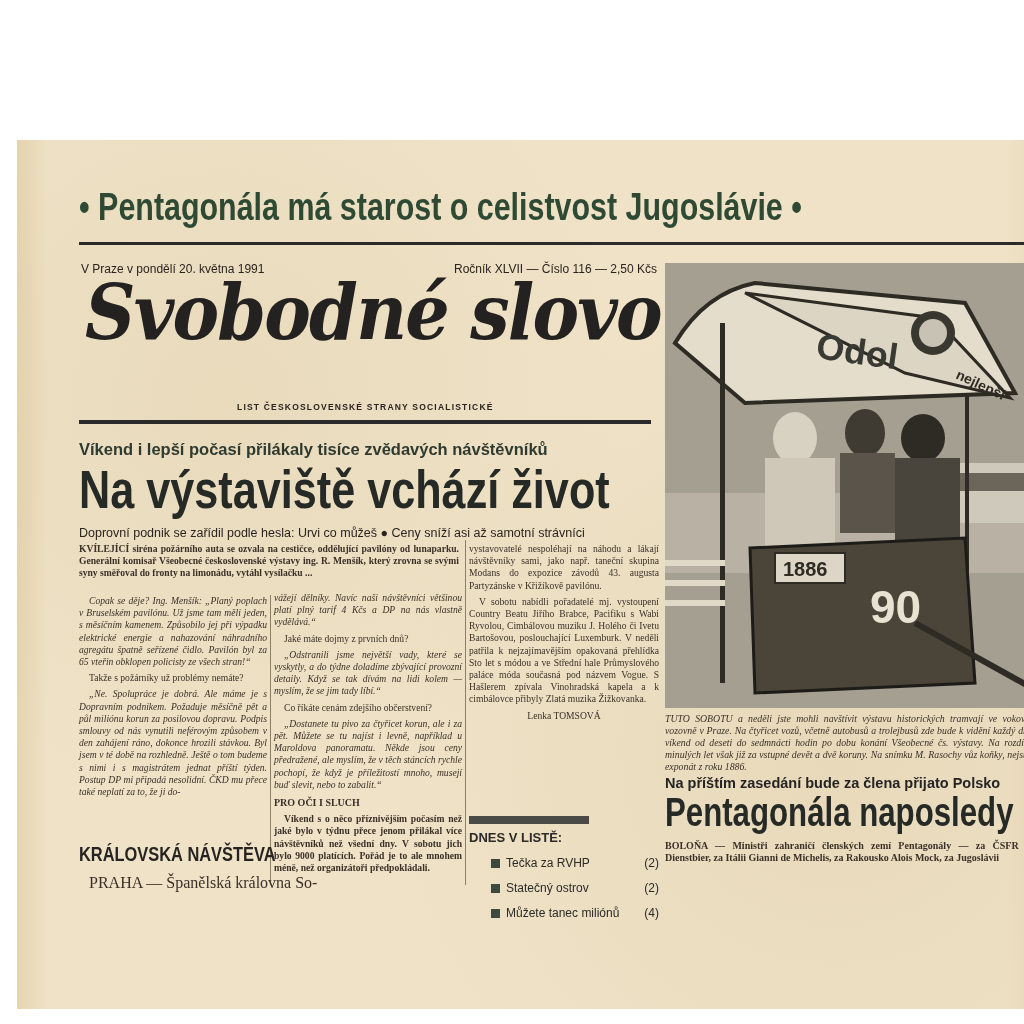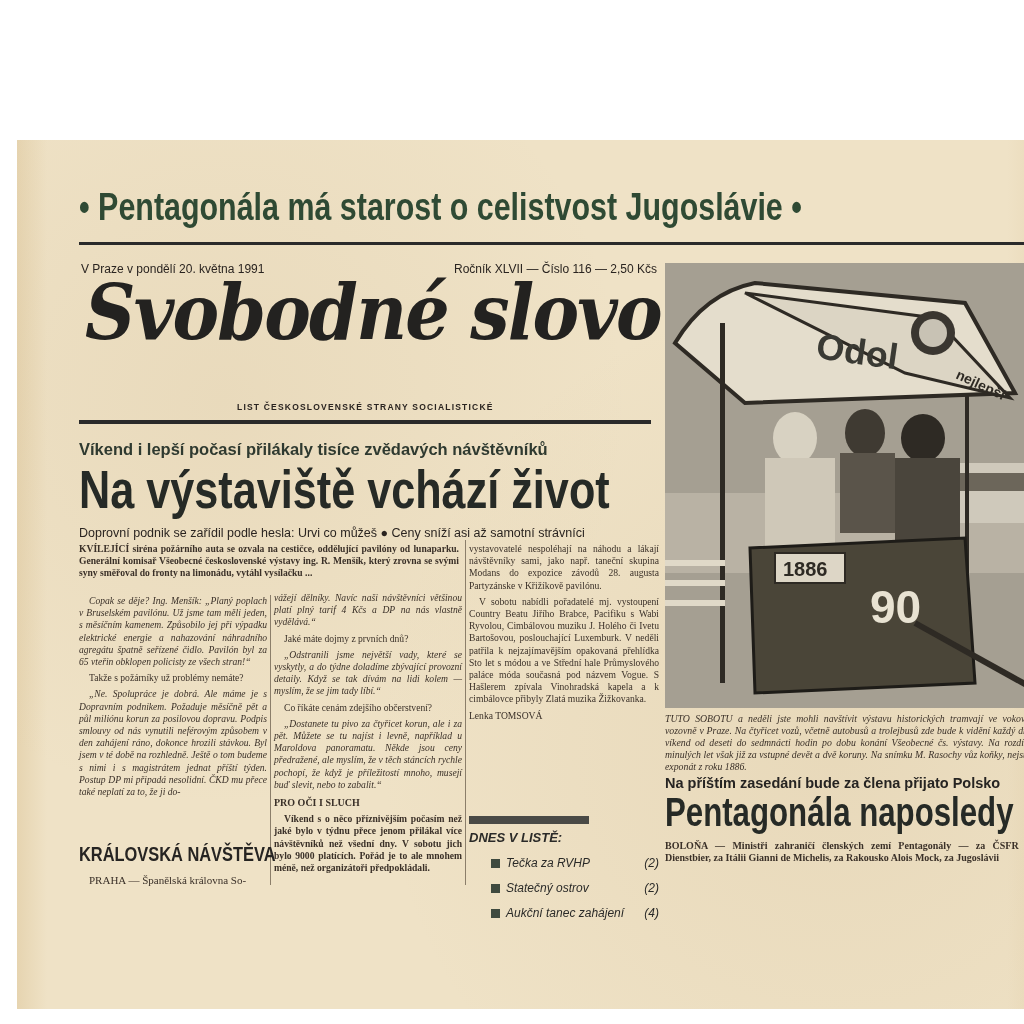--- a/index.html
+++ b/index.html
@@ -37,24 +37,24 @@
     color: #262a26; white-space: nowrap; transform: scaleX(0.80); transform-origin: left center;
   }
   .deck { position: absolute; left: 62px; top: 386px; font-family: "Liberation Sans", sans-serif; font-size: 12.5px; color: #2a2420; white-space: nowrap; }
   .col { position: absolute; font-size: 9.6px; line-height: 12.2px; text-align: justify; color: #3a3028; }
   .col p { margin: 0 0 4px 0; text-indent: 10px; }
   .col p.noindent { text-indent: 0; }
   .italic { font-style: italic; }
   .lead { position: absolute; left: 62px; top: 403px; width: 380px; font-size: 9.6px; line-height: 12.2px; text-align: justify; font-weight: bold; color: #3a3028; }
   .sect-head { font-family: "Liberation Serif", serif; font-weight: bold; font-size: 10px; margin: 6px 0 4px 0; }
   .kral { position: absolute; left: 62px; top: 703px; font-family: "Liberation Sans", sans-serif; font-weight: bold; font-size: 20px; color: #262422; white-space: nowrap; transform: scaleX(0.82); transform-origin: left center; }
-  .praha { position: absolute; left: 72px; top: 734px; font-size: 11px; color: #3a3028; white-space: nowrap; }
-  .byline { text-align: left; font-size: 9.6px; margin-top: 0; }
+  .praha { position: absolute; left: 72px; top: 734px; font-size: 16px; color: #3a3028; white-space: nowrap; }
+  .byline { text-align: center; font-size: 9.6px; margin-top: 0; }
   .dark-bar { position: absolute; left: 452px; top: 676px; width: 120px; height: 8px; background: #4a4a46; }
-  .dnes { position: absolute; left: 452px; top: 690px; width: 190px; font-family: "Liberation Sans", sans-serif; font-style: italic; }
+  .dnes { position: absolute; left: 452px; top: 690px; width: 190px; font-family: "Liberation Sans", sans-serif; }
   .dnes-title { font-weight: bold; font-size: 13px; color: #2a2a28; margin-bottom: 2px; }
   .dnes-item { display: flex; align-items: center; font-size: 12px; line-height: 13px; color: #2a2a28; padding-left: 22px; margin-top: 12px; }
   .dnes-item .sq { width: 9px; height: 9px; background: #3f4a3f; margin-right: 6px; flex: none; }
   .dnes-item .lbl { flex: 1; }
   .dnes-item .pg { width: 22px; text-align: right; }
   .photo {
     position: absolute; left: 648px; top: 123px; width: 376px; height: 445px; overflow: hidden;
     background: linear-gradient(180deg, #9a9488 0%, #c8c2b4 18%, #b8b0a2 40%, #8a8478 70%, #77705f 100%);
   }
   .caption { position: absolute; left: 648px; top: 573px; width: 376px; font-style: italic; font-size: 9.8px; line-height: 12px; color: #3a3028; text-align: justify; }
@@ -97,21 +97,21 @@
     <p class="italic">„Odstranili jsme největší vady, které se vyskytly, a do týdne doladíme zbývající provozní detaily. Když se tak dívám na lidi kolem — myslím, že se jim tady líbí.“</p>
     <p>Co říkáte cenám zdejšího občerstvení?</p>
     <p class="italic">„Dostanete tu pivo za čtyřicet korun, ale i za pět. Můžete se tu najíst i levně, například u Maroldova panoramatu. Někde jsou ceny předražené, ale myslím, že v těch stáncích rychle pochopí, že když je příležitostí mnoho, musejí buď slevit, nebo to zabalit.“</p>
     <div class="sect-head">PRO OČI I SLUCH</div>
     <p style="font-weight:bold">Víkend s o něco příznivějším počasím než jaké bylo v týdnu přece jenom přilákal více návštěvníků než všední dny. V sobotu jich bylo 9000 platících. Pořád je to ale mnohem méně, než organizátoři předpokládali.</p>
   </div>
 
   <div class="vrule" style="left:448px; top:400px; height:345px;"></div>
 
   <div class="col" style="left:452px; top:403px; width:190px;">
-    <p class="noindent">vystavovatelé nespoléhají na náhodu a lákají návštěvníky sami, jako např. taneční skupina Modans do expozice závodů 28. augusta Partyzánske v Křižíkově pavilónu.</p>
+    <p class="noindent">vystavovatelé nespoléhají na náhodu a lákají návštěvníky sami, jako např. taneční skupina Modans do expozice závodů 43. augusta Partyzánske v Křižíkově pavilónu.</p>
     <p>V sobotu nabídli pořadatelé mj. vystoupení Country Beatu Jiřího Brabce, Pacifiku s Wabi Ryvolou, Cimbálovou muziku J. Holého či Ivetu Bartošovou, poslouchající Luxemburk. V neděli patřila k nejzajímavějším opakovaná přehlídka Sto let s módou a ve Střední hale Průmyslového paláce móda současná pod názvem Vogue. S Hašlerem zpívala Vinohradská kapela a k cimbálovce přibyly Zlatá muzika Žižkovanka.</p>
     <div class="byline">Lenka TOMSOVÁ</div>
   </div>
 
   <div class="kral">KRÁLOVSKÁ NÁVŠTĚVA</div>
   <div class="praha">PRAHA — Španělská královna So-</div>
 
   <div class="dark-bar"></div>
   <div class="dnes">
     <div class="dnes-title">DNES V LISTĚ:</div>
@@ -120,21 +120,21 @@
       <span class="lbl">Tečka za RVHP</span>
       <span class="pg">(2)</span>
     </div>
     <div class="dnes-item">
       <span class="sq"></span>
       <span class="lbl">Statečný ostrov</span>
       <span class="pg">(2)</span>
     </div>
     <div class="dnes-item">
       <span class="sq"></span>
-      <span class="lbl">Aukční tanec zahájení</span>
+      <span class="lbl">Můžete tanec miliónů</span>
       <span class="pg">(4)</span>
     </div>
   </div>
 
   <div class="photo">
     <svg width="376" height="445" viewBox="0 0 376 445">
       <rect x="0" y="0" width="376" height="445" fill="#a59f92"></rect>
       <rect x="0" y="230" width="376" height="80" fill="#b9b2a4"></rect>
       <rect x="240" y="200" width="136" height="60" fill="#cfc9bb"></rect>
       <rect x="270" y="210" width="100" height="18" fill="#6c665a"></rect>

